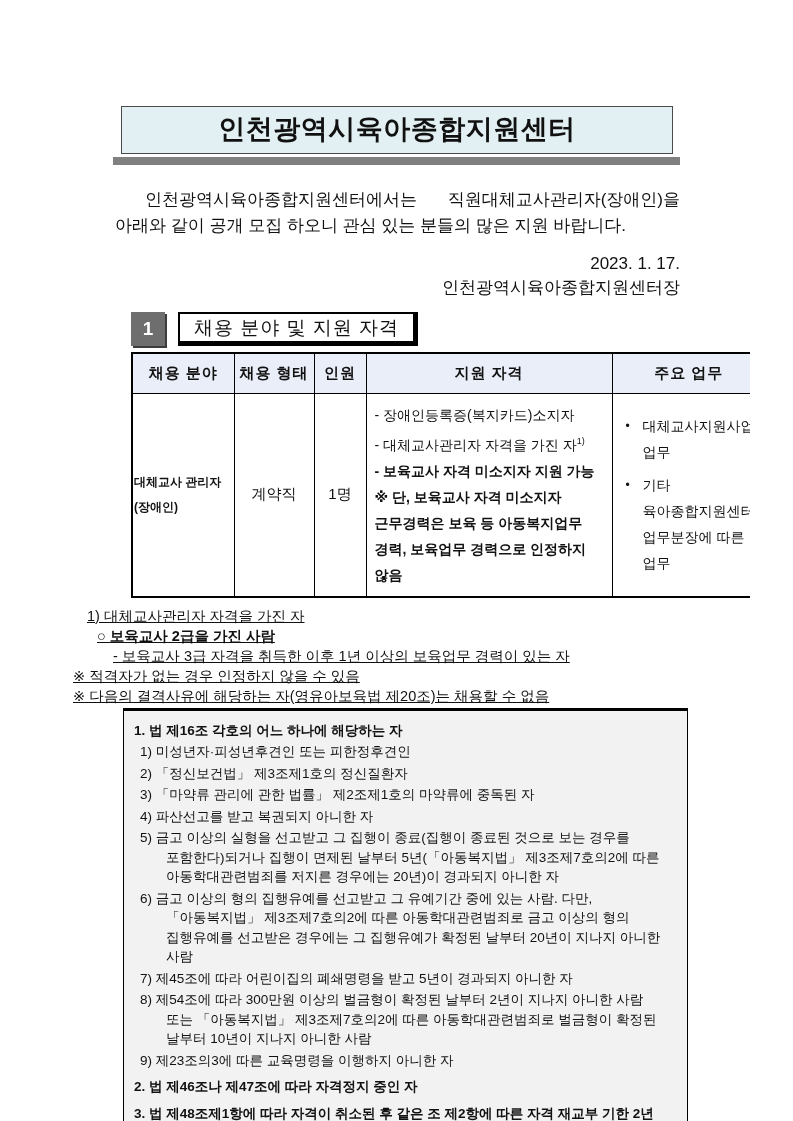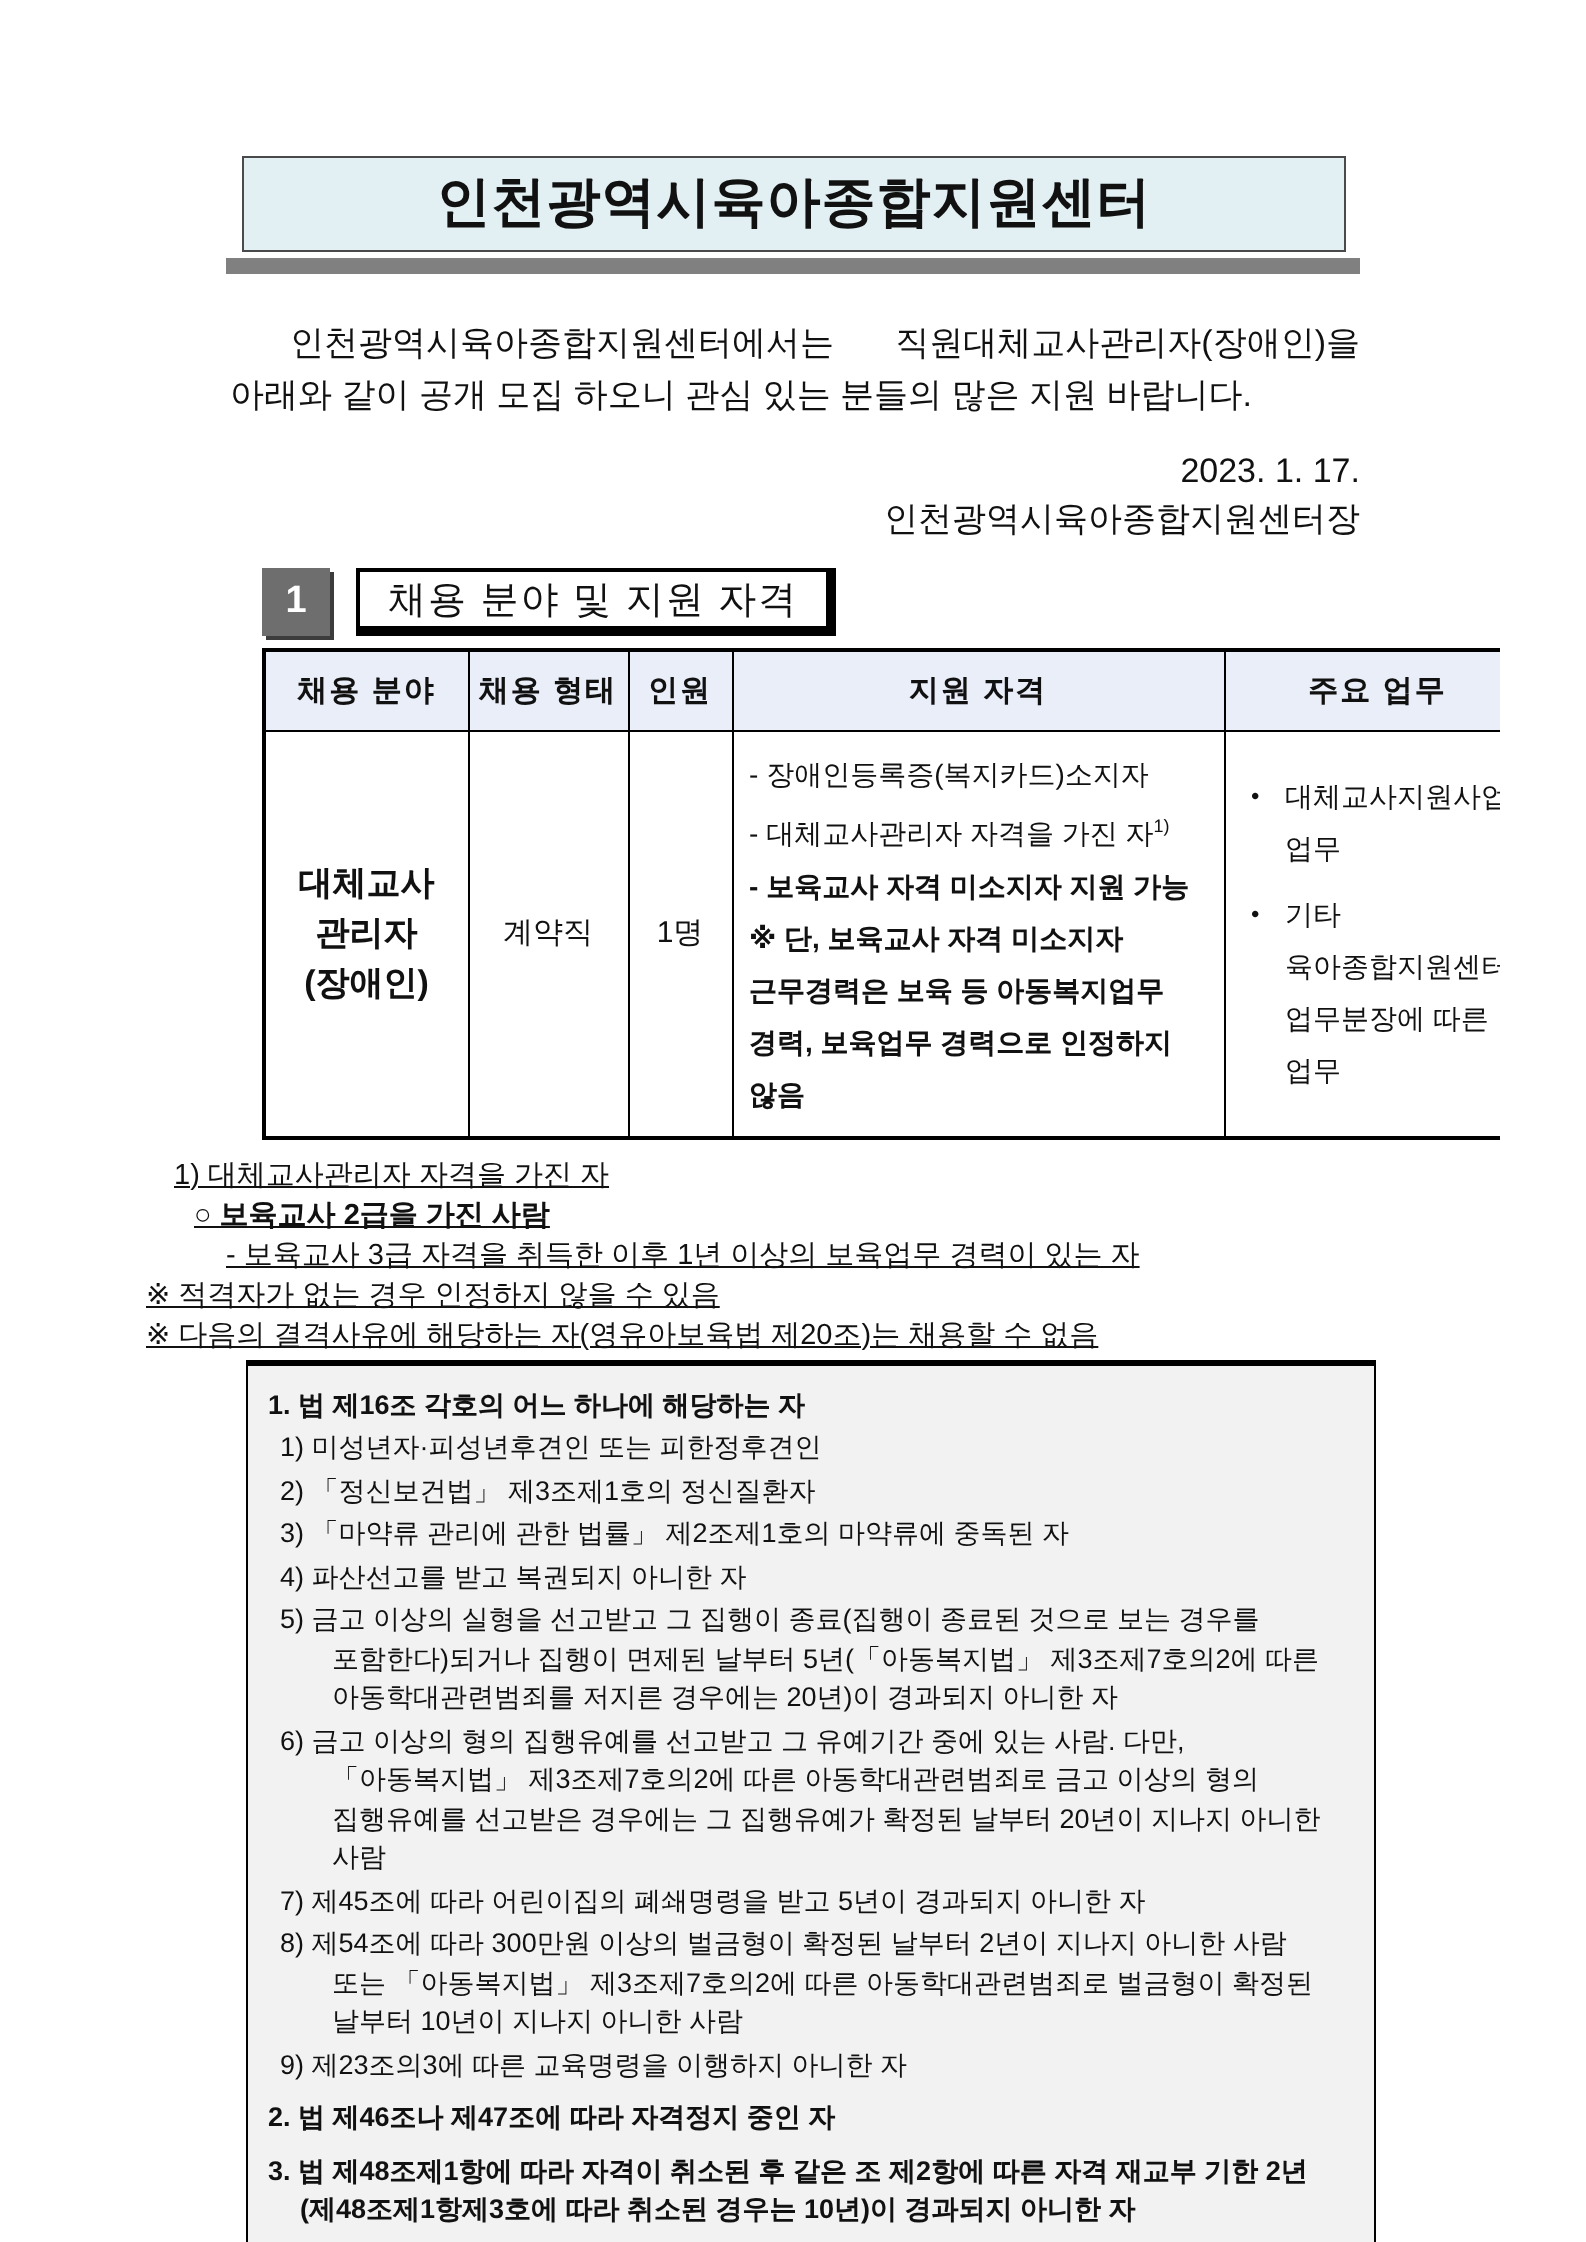--- a/index.html
+++ b/index.html
@@ -1,19 +1,19 @@
 <!DOCTYPE html>
 <html><head>
 <meta charset="utf-8">
 <style>
   html,body{margin:0;padding:0;background:#fff;}
   .page{
     position:relative;width:707px;height:1121px;margin:0 auto;background:#ffffff;
     font-family:"Liberation Sans","DejaVu Sans",sans-serif;color:#111;
-    box-sizing:border-box;padding-top:78px;overflow:hidden;
+    box-sizing:border-box;padding-top:106px;overflow:hidden;
   }
   
   .title-box{
     margin:0 77px 0 78px;background:#E2F0F3;border:1px solid #4a4a4a;
     text-align:center;padding:5px 0 7px;
   }
   .title-line{font-size:27px;font-weight:bold;line-height:34px;letter-spacing:.5px;}
   .title-underline{margin:3px 70px 0 70px;height:8px;background:#808080;}
   
   .intro{
@@ -34,21 +34,21 @@
   
   .recruit-table{
     margin:6px 0 0 88px;border-collapse:collapse;width:634px;table-layout:fixed;
     font-size:14px;border:2px solid #000;
   }
   .recruit-table th,.recruit-table td{border:1px solid #000;word-break:keep-all;}
   .recruit-table thead th{
     background:#E9EEF8;height:37px;font-size:15px;font-weight:bold;letter-spacing:1px;
   }
   .recruit-table tbody tr{height:172px;}
-  td.c1{text-align:center;font-weight:bold;font-size:17px;line-height:25px;}
+  td.c1{text-align:left;font-weight:bold;font-size:12px;line-height:25px;}
   td.c2,td.c3{text-align:center;font-size:15px;}
   td.c4{padding:8px 8px;line-height:26px;vertical-align:middle;font-size:14px;}
   td.c4 .q{padding-left:15px;text-indent:-15px;}
   td.c4 .q-note{padding-left:0;text-indent:0;}
   td.c4 .b{font-weight:bold;}
   td.c4 sup{font-size:9px;}
   td.c5{padding:0 6px 0 10px;vertical-align:middle;line-height:26px;font-size:14px;}
   td.c5 .duty{position:relative;padding-left:20px;margin:7px 0;}
   td.c5 .blt{position:absolute;left:3px;top:0;font-size:12px;}
   

